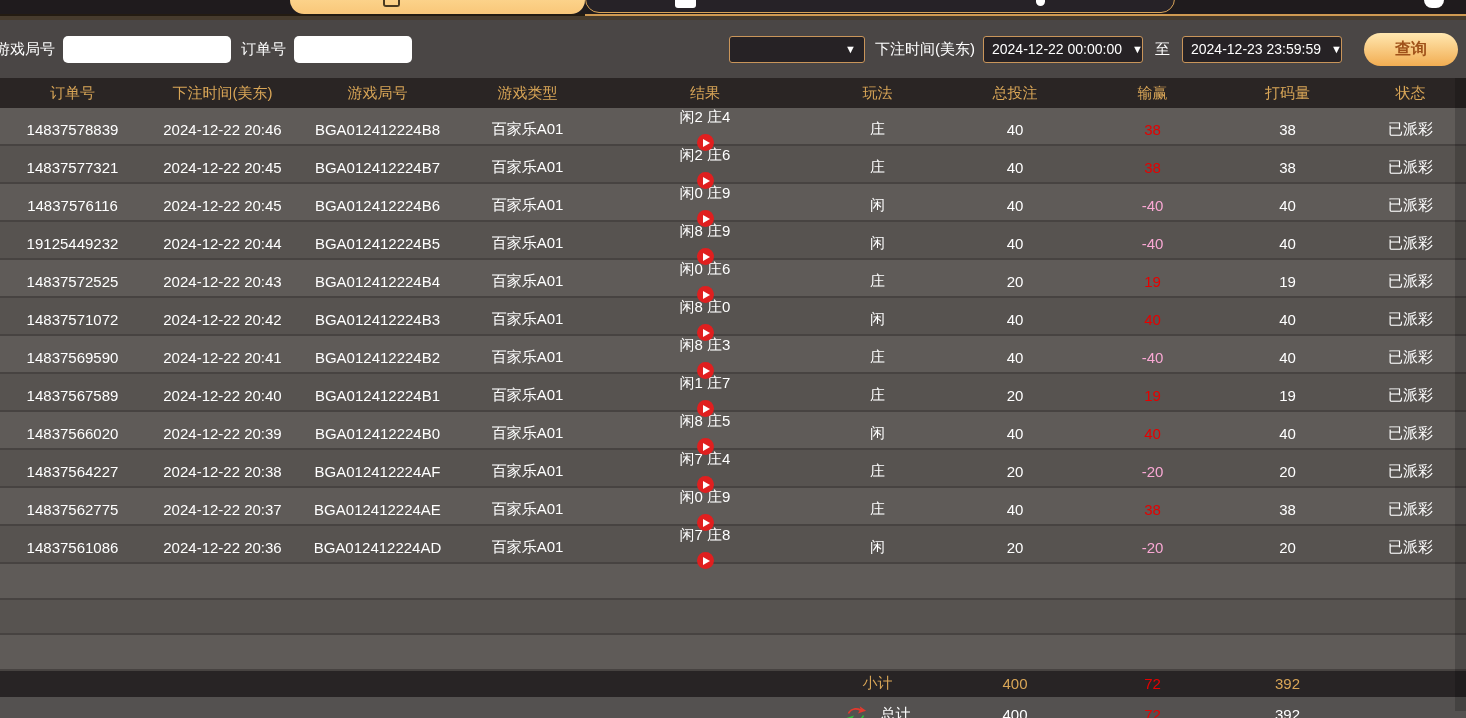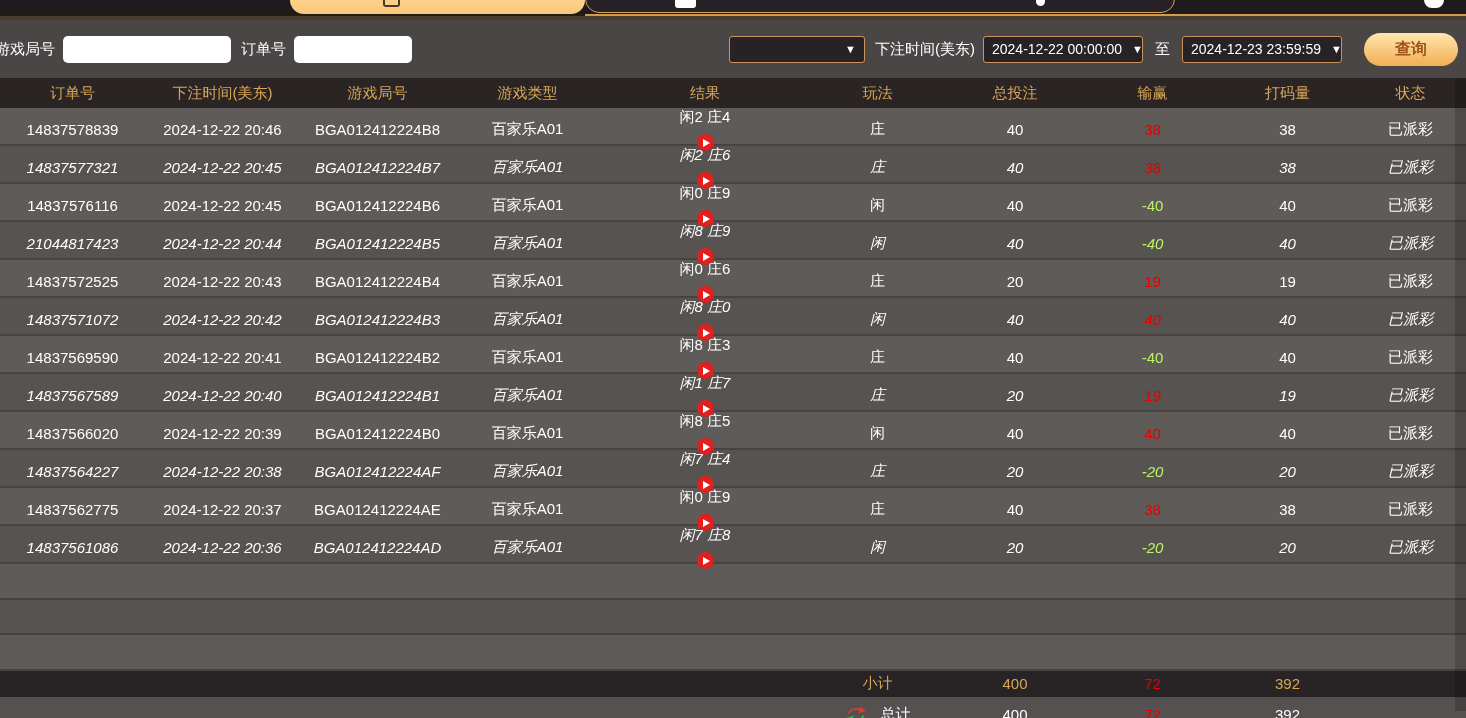--- a/index.html
+++ b/index.html
@@ -67,32 +67,32 @@
     align-items:center; text-align:center;
   }
   .thead {
     height:30px; flex:none; background:#2a2524; color:#d9a657; font-size:15px;
   }
   .trow {
     height:38px; flex:none; color:#fff; font-size:15px;
     border-bottom:2px solid #474341;
   }
   .trow.odd  { background:#5f5b58; }
-  .trow.even { background:#575350;font-style:italic; }
+  .trow.even { background:#575350; }
   .result-cell { display:flex; align-items:center; justify-content:center; gap:7px;flex-direction:column; }
   .play-icon {
     width:17px; height:17px; border-radius:50%; background:#e01f1f;
     position:relative; cursor:pointer; flex:none;
   }
   .play-icon::after {
     content:""; position:absolute; left:6px; top:4.5px;
     border-left:7px solid #fff; border-top:4px solid transparent; border-bottom:4px solid transparent;
   }
   .wl-red { color:#e60000; }
-  .wl-green { color:#bef264; }
+  .wl-green { color:#f9a8d4; }
 
   .empty-row { height:35.5px; flex:none; border-bottom:2px solid #474341; }
   .empty-row.odd { background:#5f5b58; }
   .empty-row.even { background:#575350; }
 
   .subtotal-row { height:26px; flex:none; background:#282425; color:#d9a657; font-size:15px; }
   .subtotal-row .wl-red { color:#e60000; }
   .total-row { height:35px; flex:none; background:#545150; color:#fff; font-size:15px; }
   .total-label-cell { display:flex; align-items:center; justify-content:center; gap:14px; }
   .refresh-icon { width:22px; height:19px; cursor:pointer; flex:none; }
@@ -196,21 +196,21 @@
         <span>闲0 庄9</span>
         <span class="play-icon"></span>
       </div>
       <div>闲</div>
       <div>40</div>
       <div class="wl-green">-40</div>
       <div>40</div>
       <div>已派彩</div>
     </div>
     <div class="trow grid even">
-      <div>21044817423</div>
+      <div>19125449232</div>
       <div>2024-12-22 20:44</div>
       <div>BGA012412224B5</div>
       <div>百家乐A01</div>
       <div class="result-cell">
         <span>闲8 庄9</span>
         <span class="play-icon"></span>
       </div>
       <div>闲</div>
       <div>40</div>
       <div class="wl-green">-40</div>

